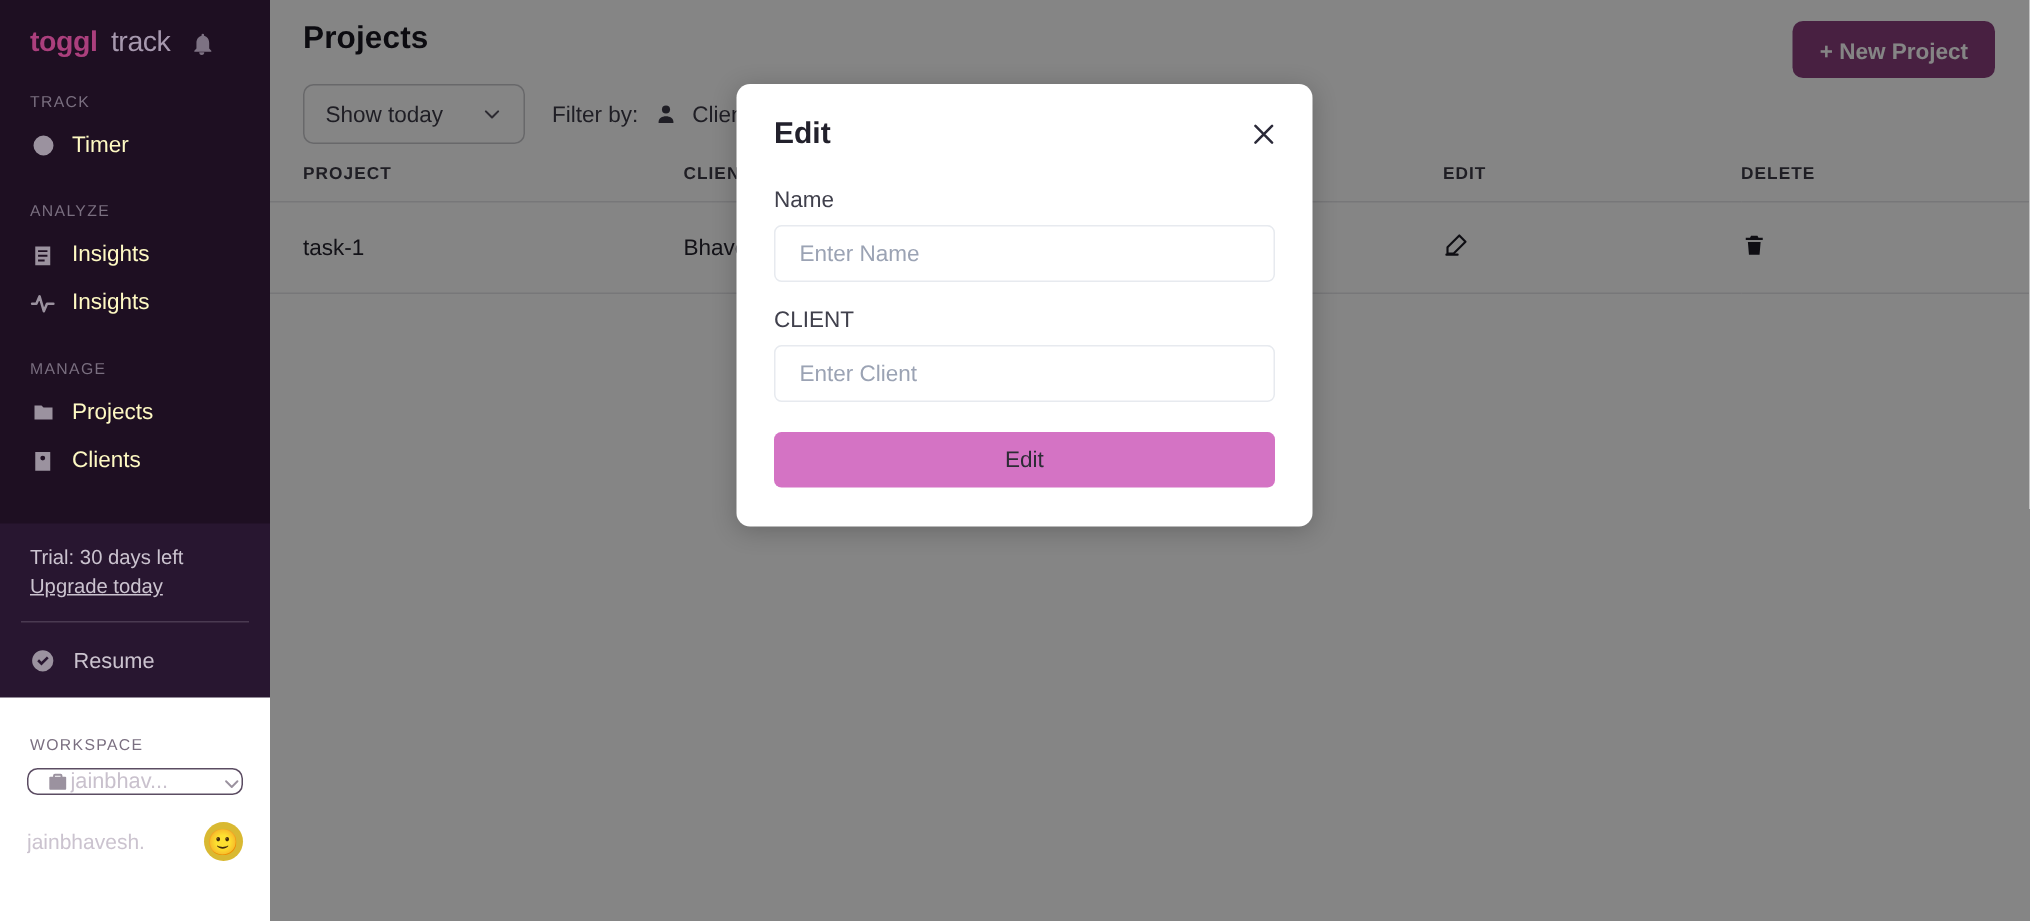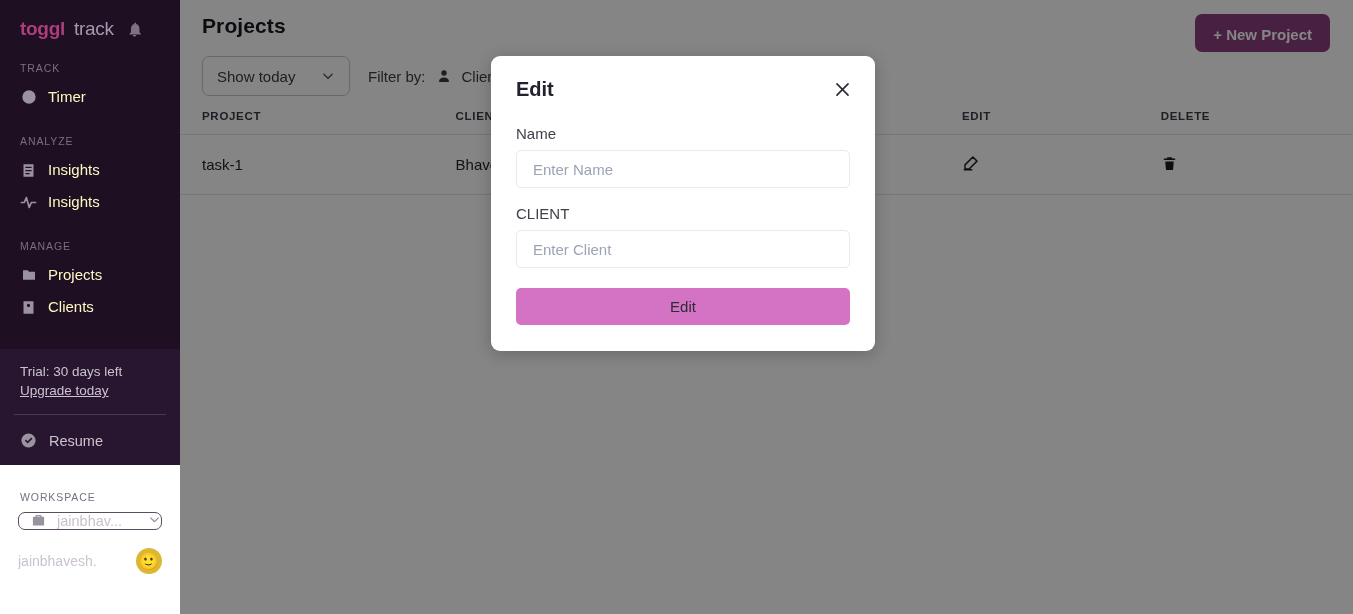--- a/index.html
+++ b/index.html
@@ -127,23 +127,22 @@
     padding-left: 20px;
     margin-top: 26px;
     margin-bottom: 9px;
   }
   .ws-select {
     margin: 0 18px 0 18px;
     height: 58px;
     border: 1px solid #5b4c62;
     border-radius: 7px;
     display: flex;
-    align-items: flex-start;
+    align-items: flex-end;
     padding: 0 0 0 12px;
-    gap: 10px;
     cursor: pointer;
   }
   .ws-ico { color: #9b929f; display: inline-flex; flex: 0 0 16px; }
   .ws-name {
     font-size: 14.5px;
     color: #c9c1cd;
     flex: 1 1 auto;
     white-space: nowrap;
     overflow: hidden;
   }

